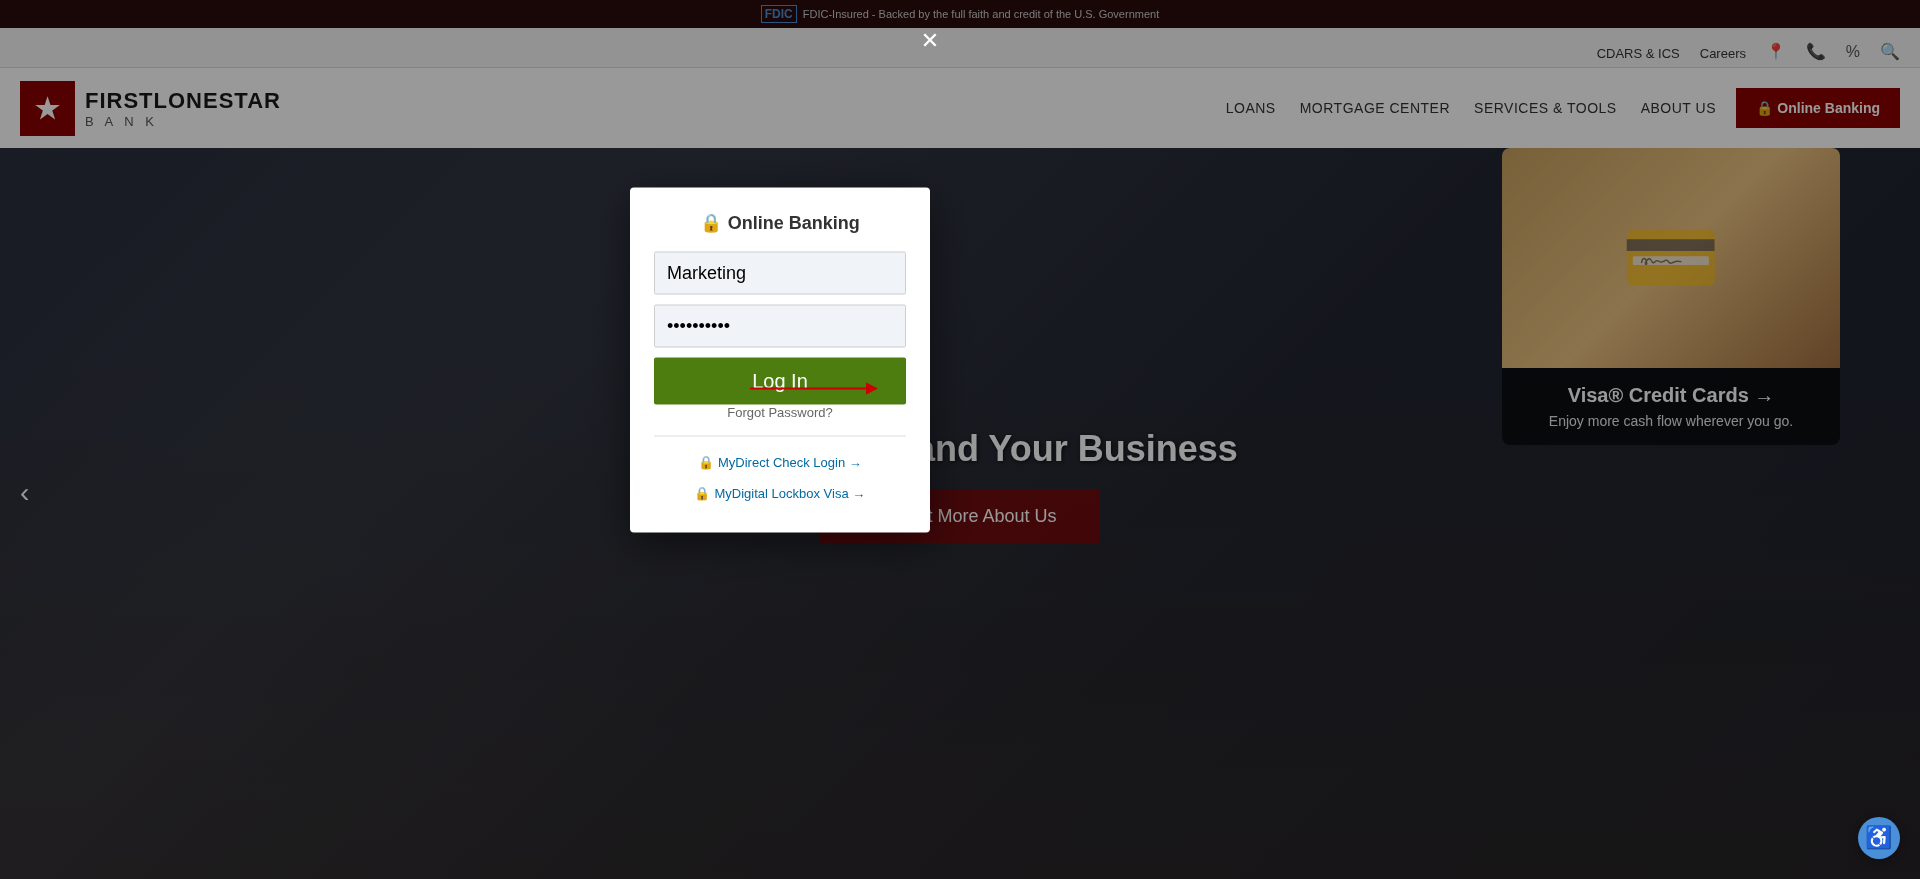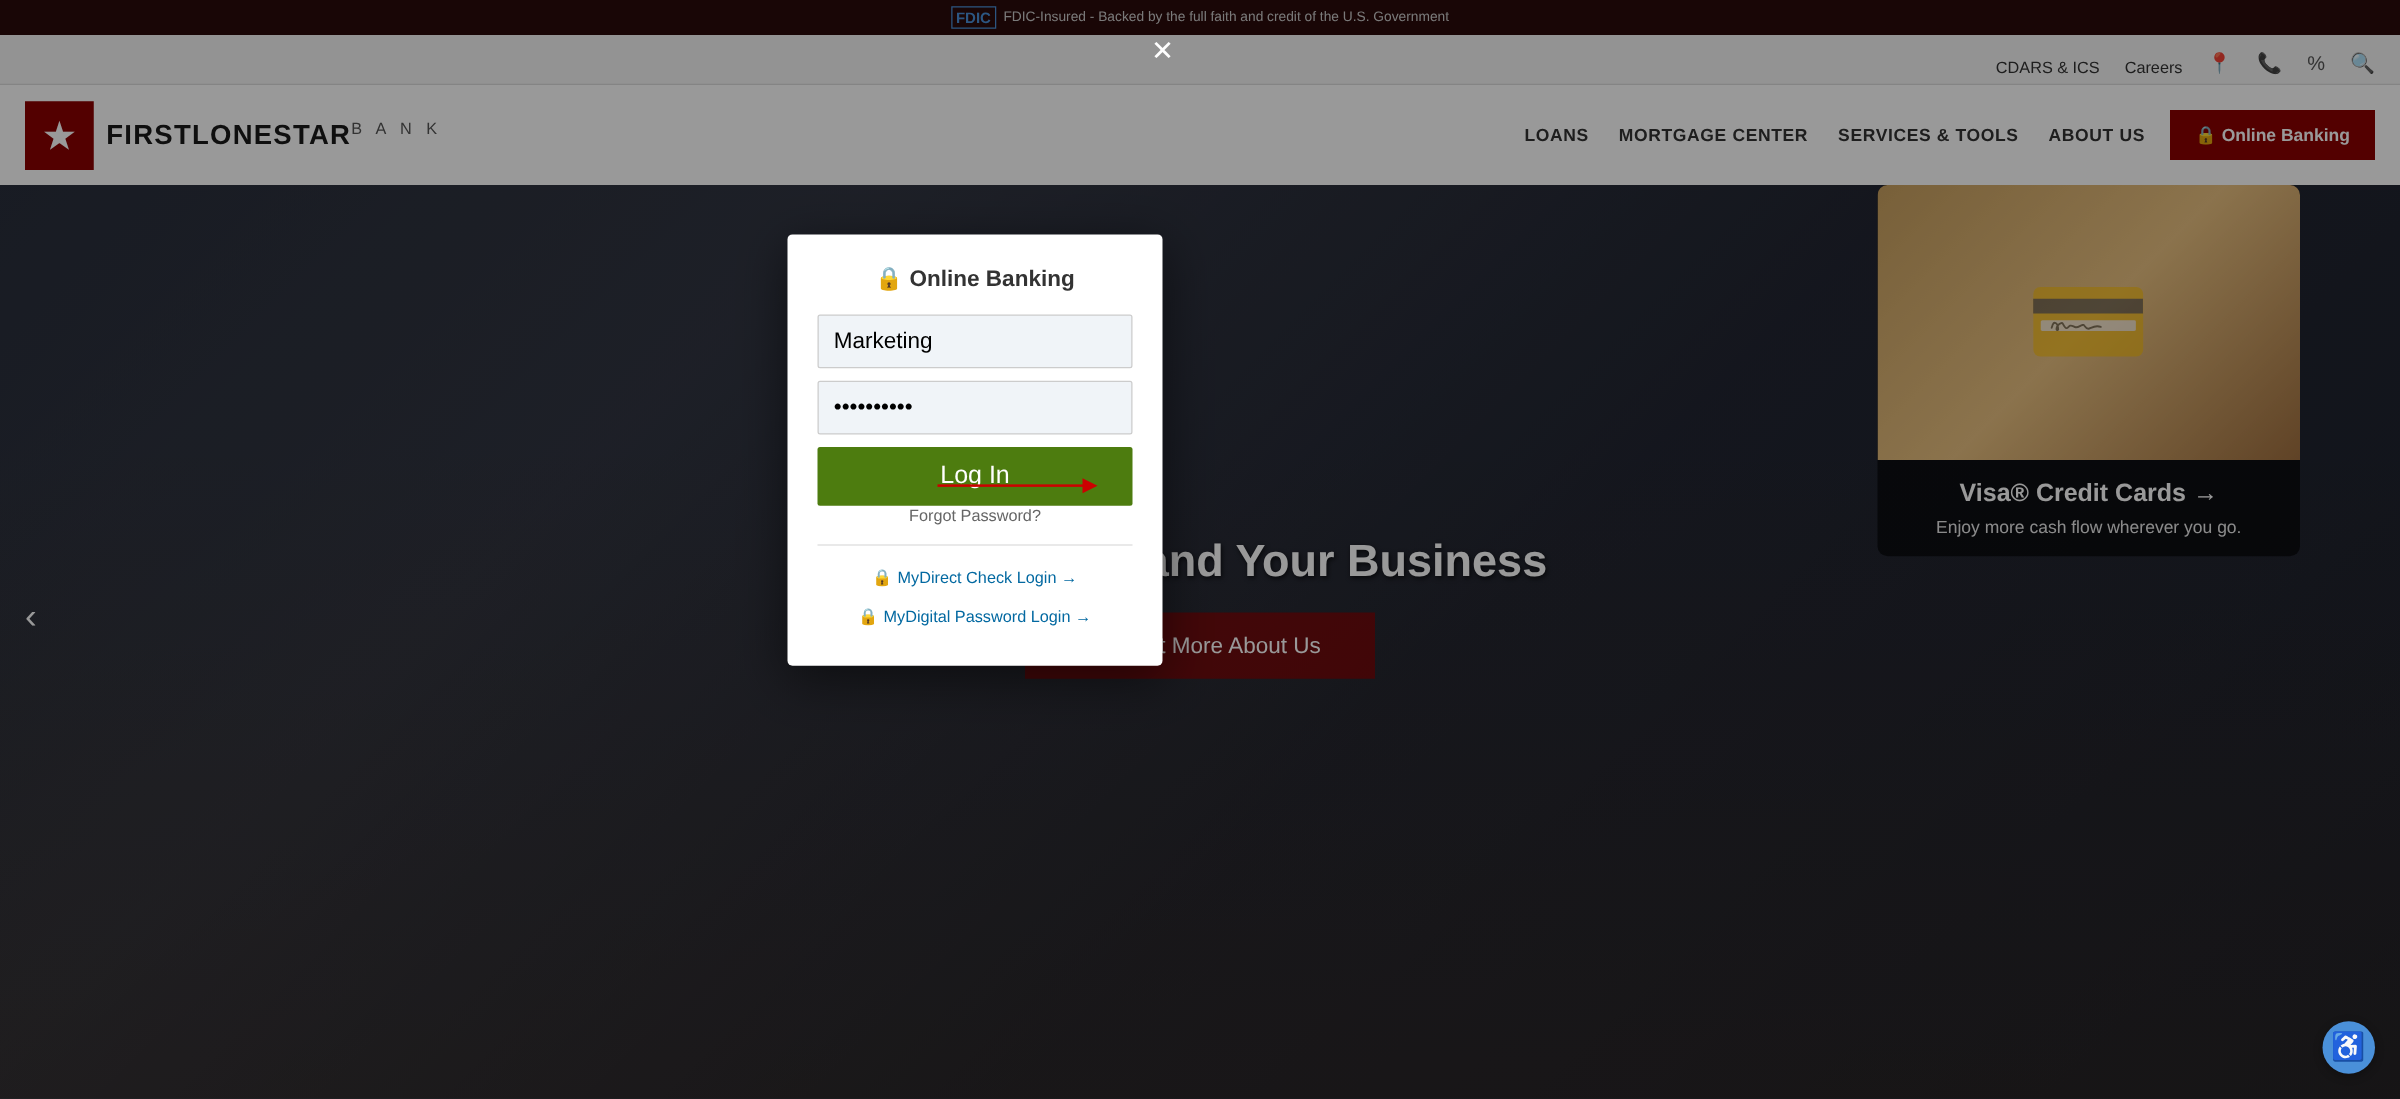--- a/index.html
+++ b/index.html
@@ -69,20 +69,21 @@
       background: #8b0000;
       display: flex;
       align-items: center;
       justify-content: center;
       color: white;
       font-size: 28px;
       font-weight: bold;
     }
     .logo-text {
       display: flex;
+      flex-direction: column;
     }
     .logo-text .first {
       font-size: 22px;
       font-weight: bold;
       color: #1a1a1a;
       letter-spacing: 1px;
     }
     .logo-text .bank {
       font-size: 13px;
       letter-spacing: 4px;
@@ -90,21 +91,21 @@
     }
     .nav-links {
       display: flex;
       align-items: center;
       gap: 24px;
     }
     .nav-links a {
       text-decoration: none;
       color: #333;
       font-size: 14px;
-      font-weight: 700;
+      font-weight: 400;
       letter-spacing: 0.5px;
     }
     .online-banking-btn {
       background: #8b0000;
       color: white;
       border: none;
       padding: 12px 20px;
       font-size: 14px;
       font-weight: 600;
       cursor: pointer;
@@ -430,16 +431,16 @@
   
   <div class="arrow-annotation">
     <div class="arrow-line"></div>
   </div>
 
   <div class="forgot-password">Forgot Password?</div>
 
   <hr class="divider">
 
   <div class="alt-login">🔒 MyDirect Check Login →</div>
-  <div class="alt-login">🔒 MyDigital Password Login →</div>
+  <div class="alt-login">🔒 MyDigital Lockbox Visa →</div>
 </div>
 
 <div class="accessibility-btn">♿</div>
 
 </body></html>

